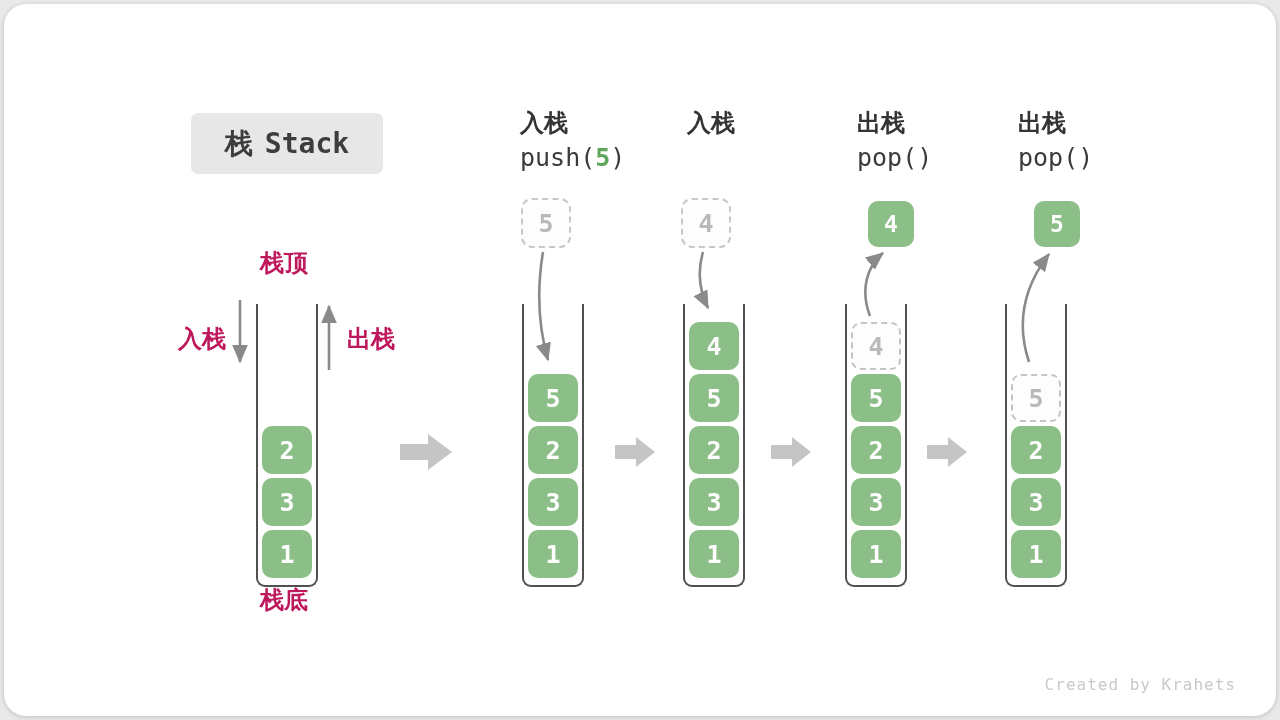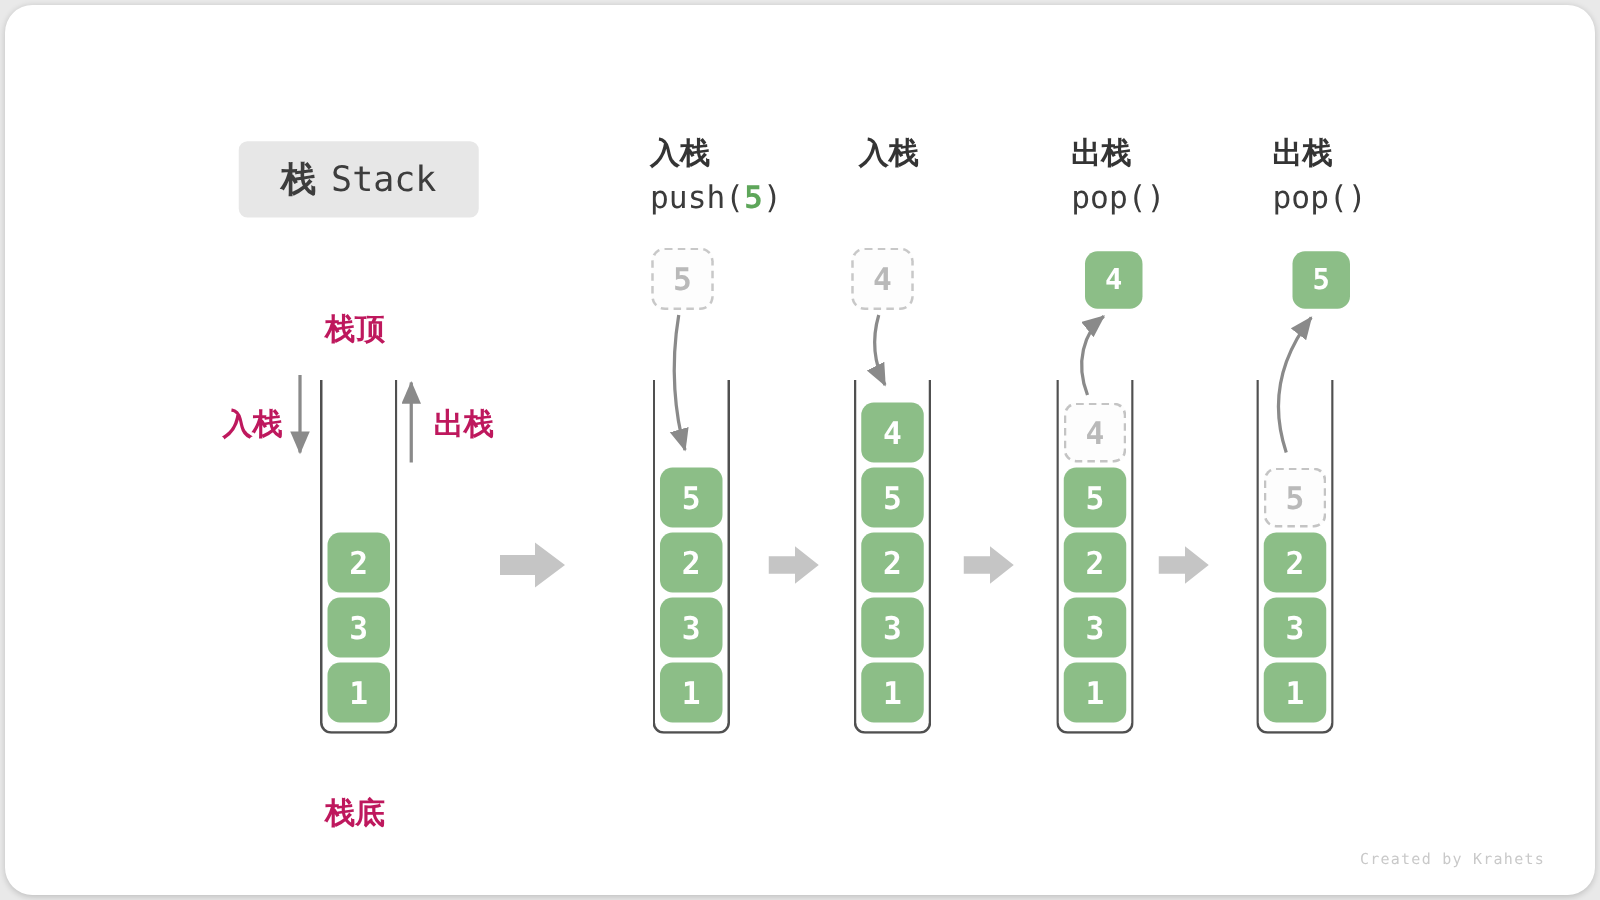--- a/index.html
+++ b/index.html
@@ -17,21 +17,21 @@
     overflow:hidden;
   }
   
   .title-box {
     position:absolute; left:187px; top:109px; width:192px; height:61px;
     background:#e7e7e7; border-radius:7px;
     display:flex; align-items:center; justify-content:center; gap:12px;
     color:#3d3d3d;
   }
   .title-zh { font-size:28px; font-weight:700; }
-  .title-en { font-family:"DejaVu Sans Mono", monospace; font-size:28px; font-weight:400; }
+  .title-en { font-family:"DejaVu Sans Mono", monospace; font-size:28px; font-weight:700; }
 
   
   .zh-label { position:absolute; font-size:24px; font-weight:700; color:#be185d; white-space:nowrap; }
 
   
   .op { position:absolute; top:103px; color:#3b3b3b; }
   .op-zh { font-size:24px; font-weight:700; color:#343434; line-height:32px; }
   .op-code { font-family:"DejaVu Sans Mono", monospace; font-size:25px; line-height:37px; font-weight:500; }
   .op-code .arg { color:#5ea65a; font-weight:700; }
 
@@ -67,35 +67,35 @@
   .float-box.solid {
     width:46px; height:46px; border-radius:10px;
     background:#8cbe87; color:#ffffff; font-size:23px;
   }
 
   
   svg.overlay { position:absolute; left:0; top:0; width:1272px; height:712px; pointer-events:none; }
 
   .footer {
     position:absolute; right:40px; bottom:22px;
-    font-family:"DejaVu Sans Mono", monospace; font-size:12px; color:#c9c9c9; letter-spacing:1px;margin-left:40px;
+    font-family:"DejaVu Sans Mono", monospace; font-size:16px; color:#c9c9c9; letter-spacing:1px;margin-left:40px;
   }
 </style>
 </head>
 <body>
 
 <div class="card">
 
   <div class="title-box">
     <span class="title-zh">栈</span>
     <span class="title-en">Stack</span>
   </div>
 
   <div class="zh-label" style="left:256px; top:243px;">栈顶</div>
-  <div class="zh-label" style="left:256px; top:630px;font-family:Liberation Serif, serif;">栈底</div>
+  <div class="zh-label" style="left:256px; top:580px;font-family:Liberation Serif, serif;">栈底</div>
   <div class="zh-label" style="left:174px; top:319px;">入栈</div>
   <div class="zh-label" style="left:343px; top:319px;">出栈</div>
 
   <div class="op" style="left:516px;">
     <div class="op-zh">入栈</div>
     <div class="op-code"><span>push(</span><span class="arg">5</span><span>)</span></div>
   </div>
   <div class="op" style="left:683px;">
     <div class="op-zh">入栈</div>
   </div>

